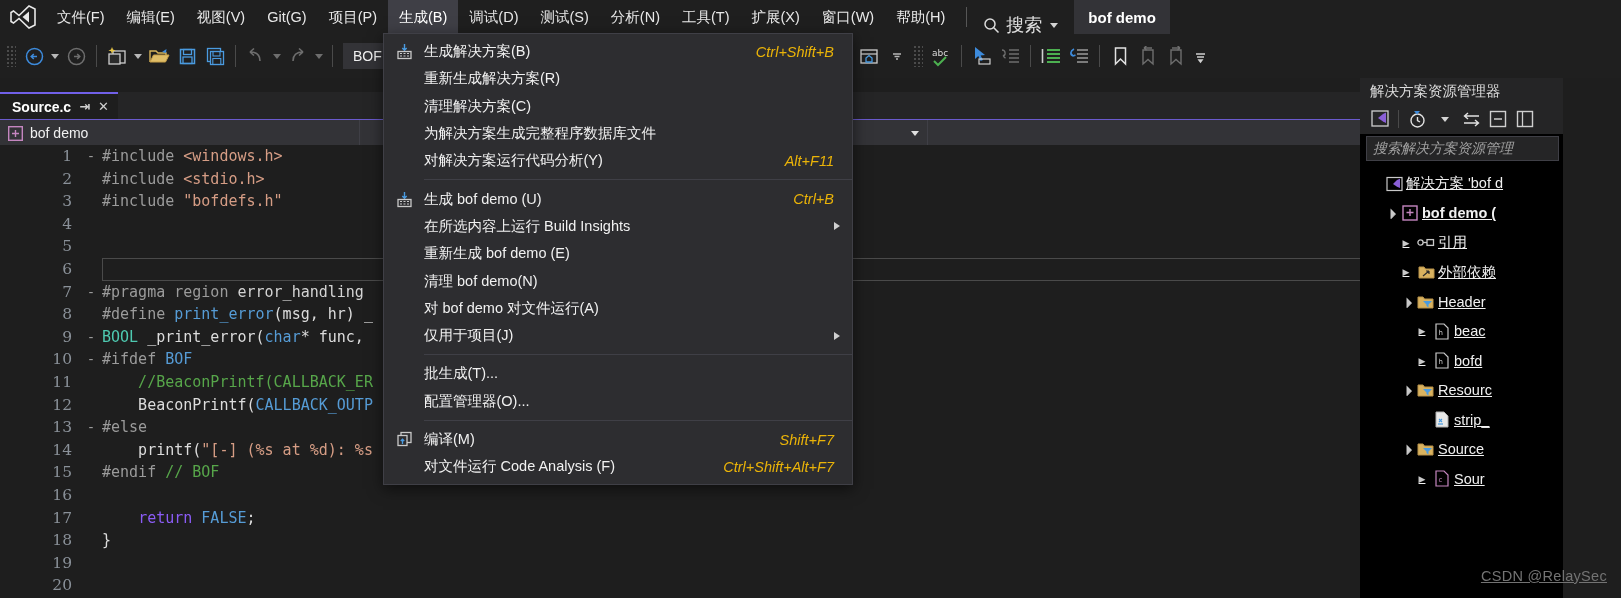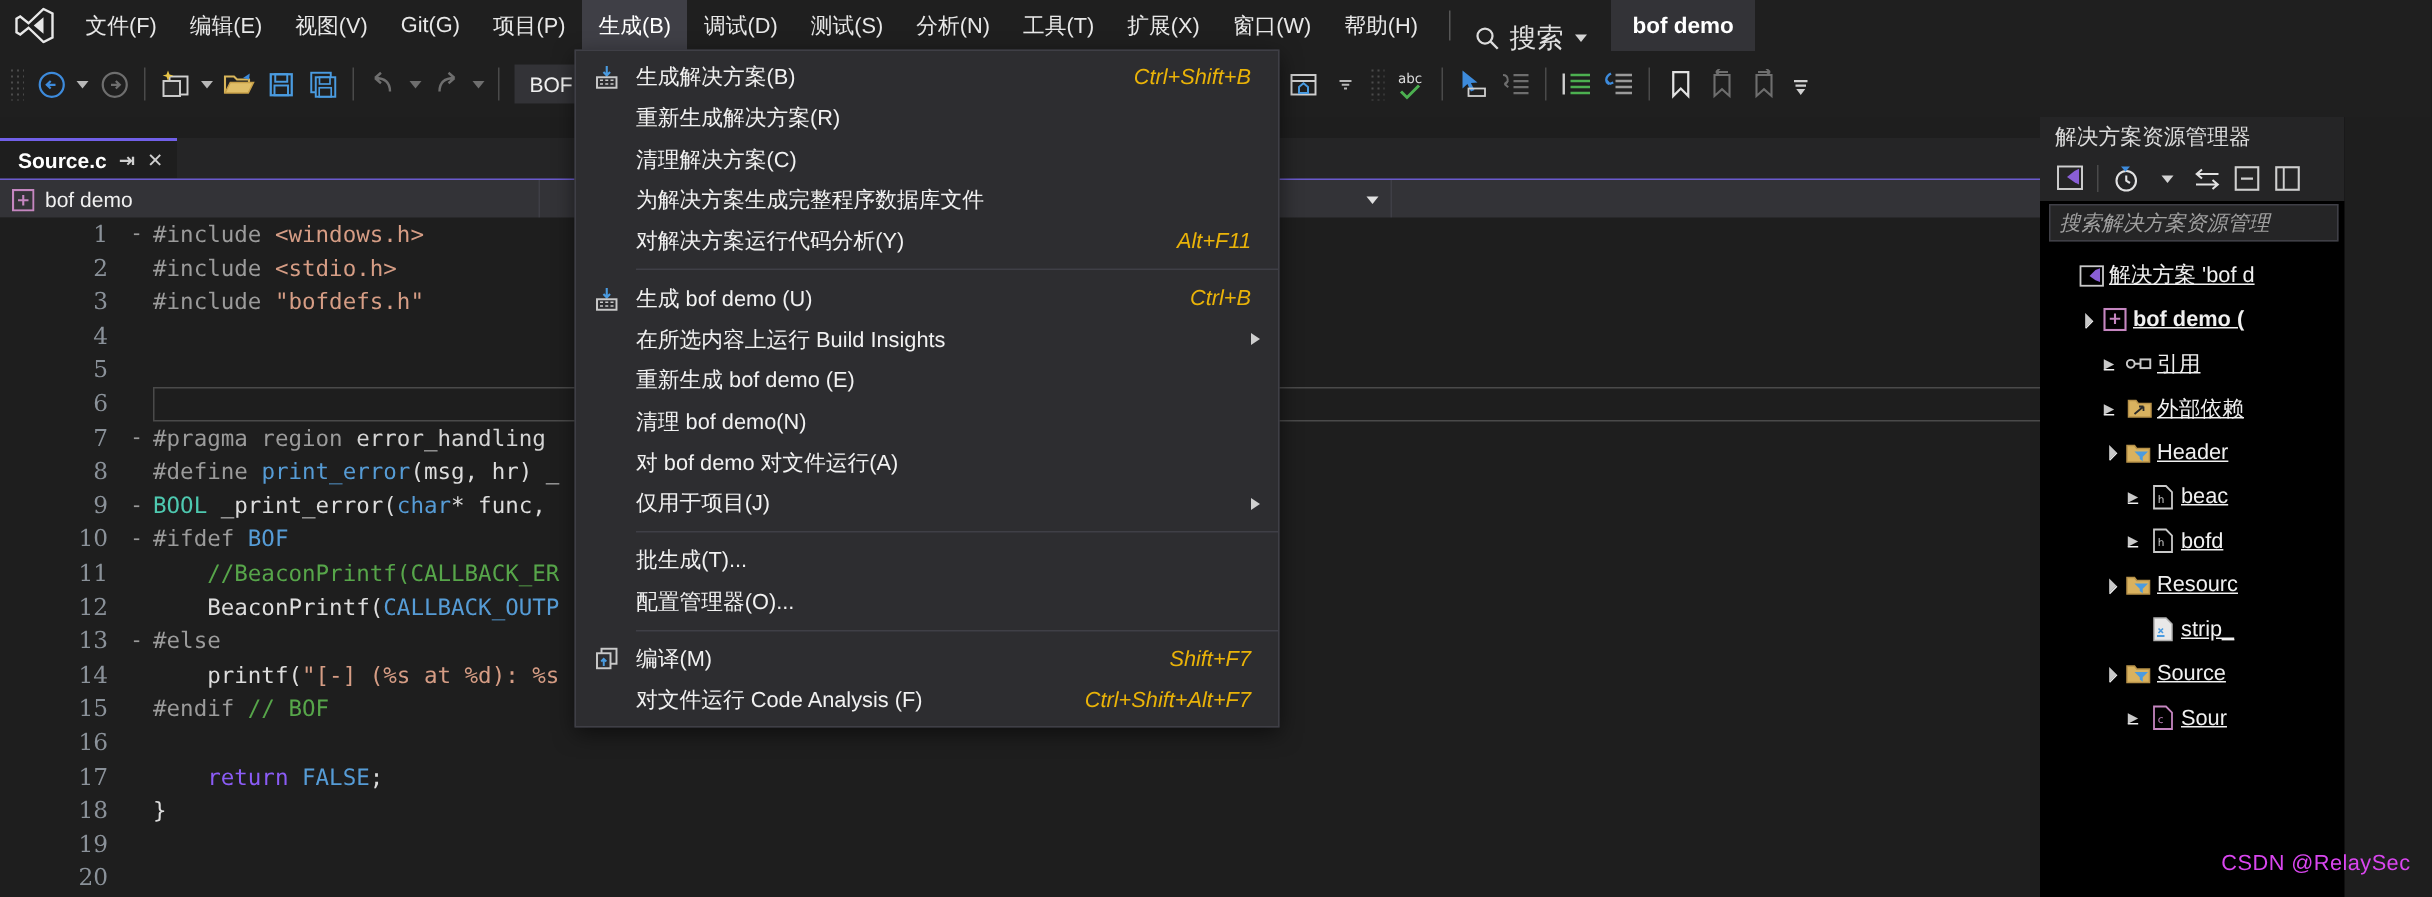--- a/index.html
+++ b/index.html
@@ -116,21 +116,21 @@
   .st{ width:24px;height:24px;display:flex;align-items:center;justify-content:center;}
   .sol-sep{ width:1px;height:18px;background:#4a4a4a;margin:0 3px;}
   .sol-search{ height:25px; margin:2px 4px 4px 6px; background:#252526; border:1px solid #3f3f46;
     display:flex; align-items:center; padding-left:6px; font-size:14px; color:#a0a0a0; overflow:hidden; white-space:nowrap;font-style:italic;}
   .tree{ padding-top:4px;text-decoration:underline; }
   .tnode{ height:29.5px; display:flex; align-items:center; white-space:nowrap; font-size:14.5px; color:#f0f0f0; }
   .tnode .exp{ width:16px; text-align:center; font-size:9px; color:#c9c9c9; flex:0 0 16px;}
   .tnode .ti{ width:24px; display:flex; align-items:center; justify-content:center; flex:0 0 24px; }
   .tnode.bold{ font-weight:bold; }
 
-  .csdn{ position:absolute; right:14px; bottom:14px; font-size:14.5px; color:#d946ef; letter-spacing:.3px; }
+  .csdn{ position:absolute; right:14px; bottom:14px; font-size:14.5px; color:#737373; letter-spacing:.3px;text-decoration:underline; }
 </style>
 </head>
 <body>
 
 <div id="app">
 
   <div class="menubar">
     <div class="vs-logo">
       <svg width="26" height="24" viewBox="0 0 26 24">
         <path d="M19 1 L25 4 L25 20 L19 23 L9 13.5 L3.5 18 L1 16.5 L1 7.5 L3.5 6 L9 10.5 Z" fill="none" stroke="#e8e8e8" stroke-width="1.6"></path>

